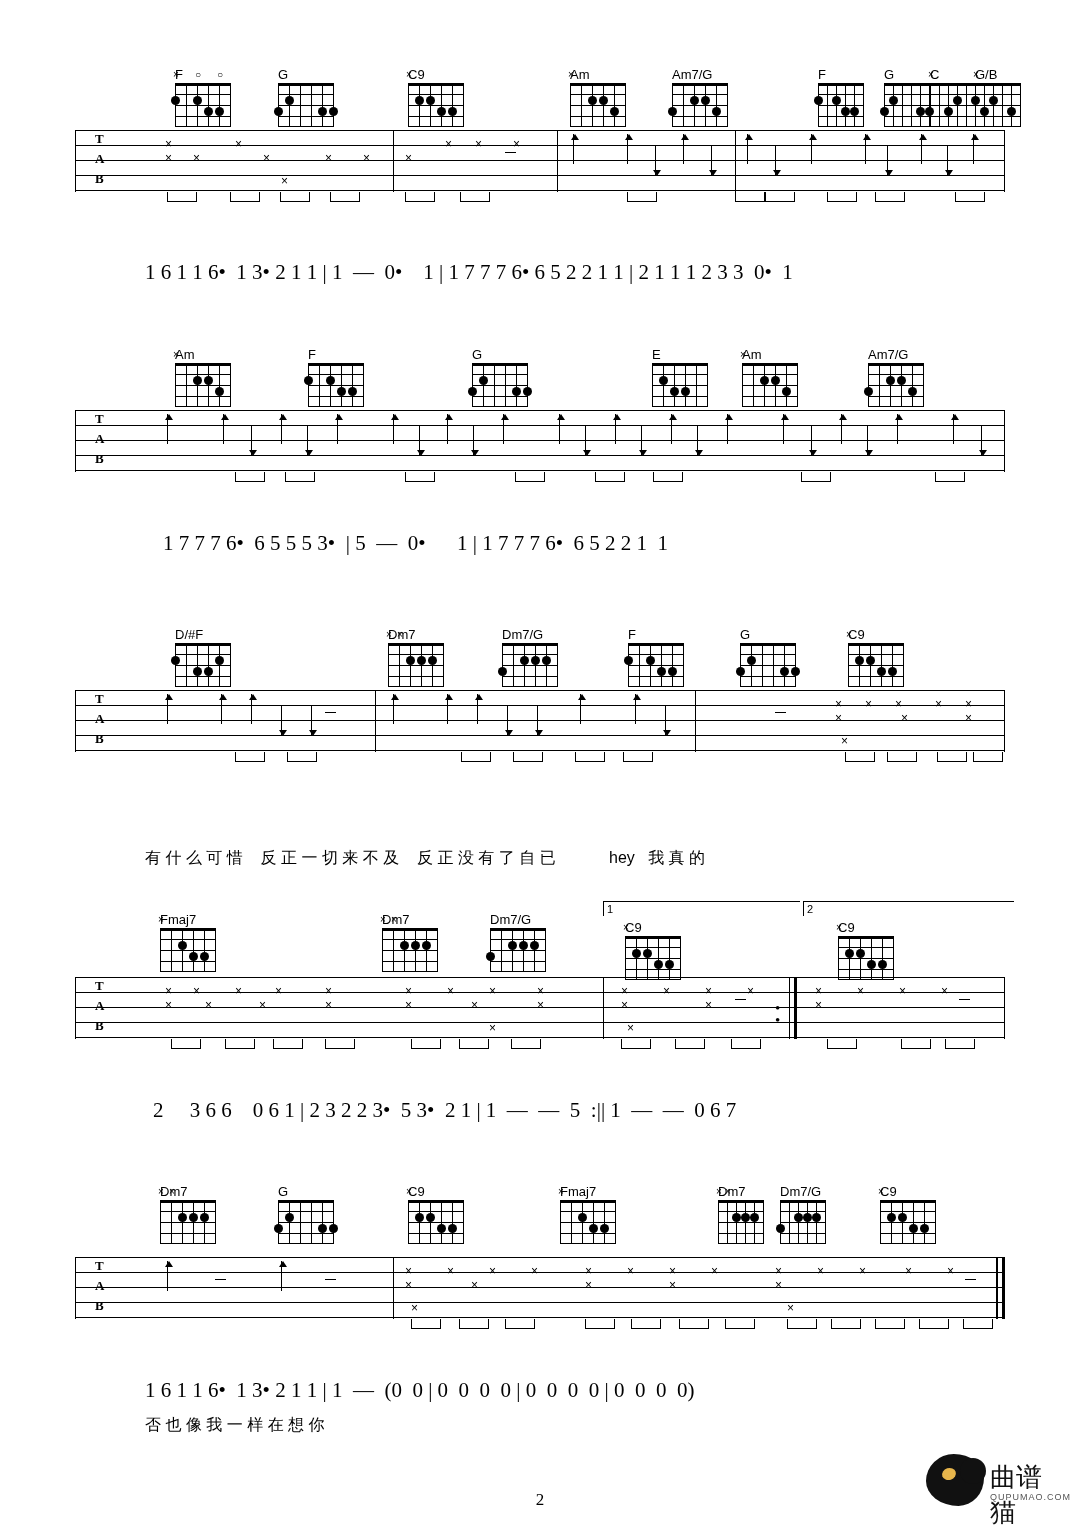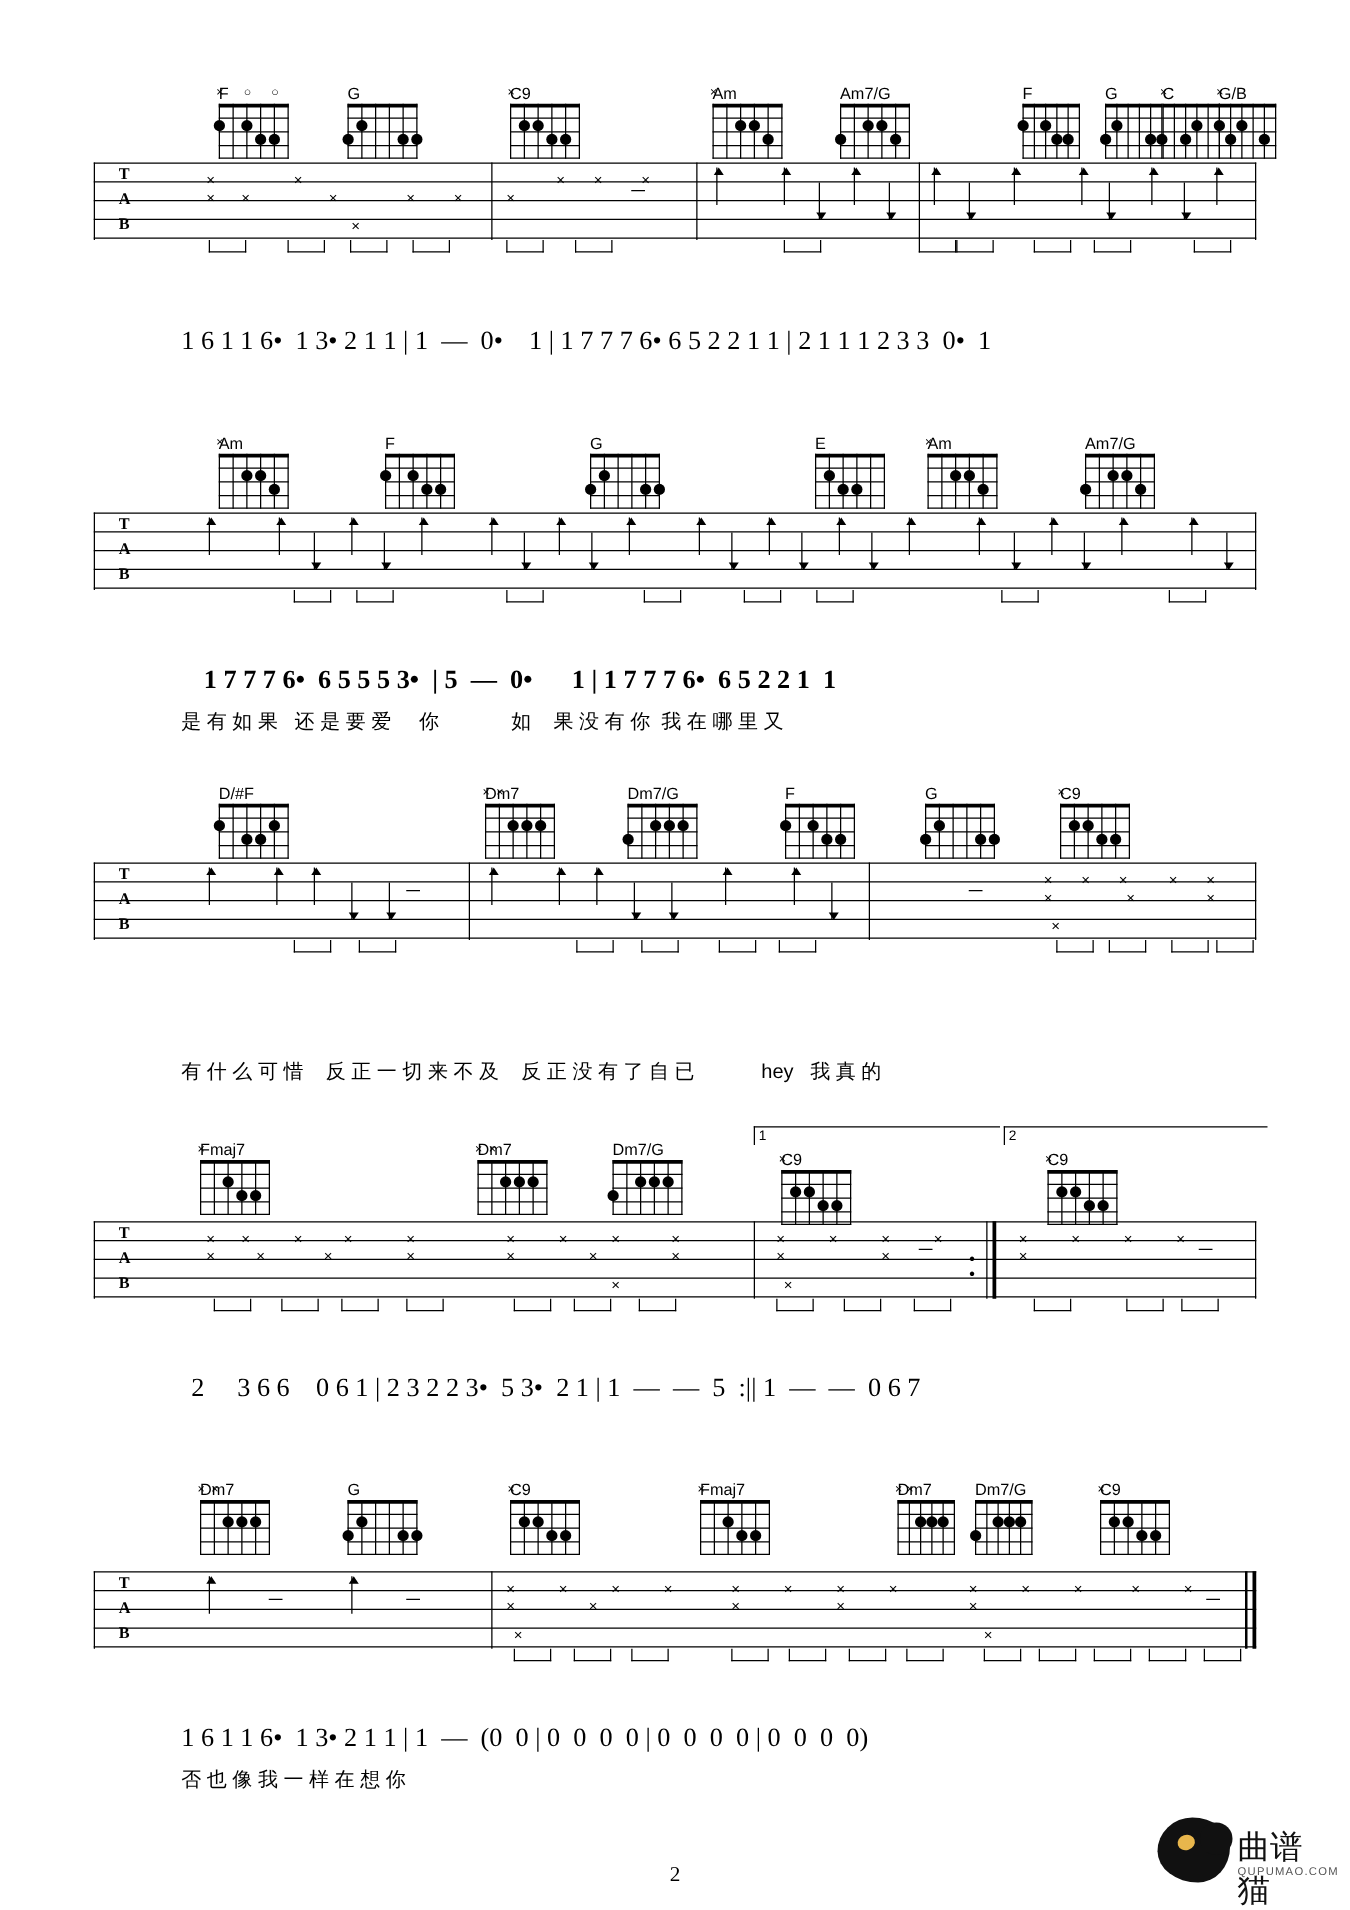--- a/index.html
+++ b/index.html
@@ -472,22 +472,21 @@
       <div class="beam" style="left:160px;top:62px;width:28px"></div>
       <div class="beam" style="left:210px;top:62px;width:28px"></div>
       <div class="beam" style="left:330px;top:62px;width:28px"></div>
       <div class="beam" style="left:440px;top:62px;width:28px"></div>
       <div class="beam" style="left:520px;top:62px;width:28px"></div>
       <div class="beam" style="left:578px;top:62px;width:28px"></div>
       <div class="beam" style="left:726px;top:62px;width:28px"></div>
       <div class="beam" style="left:860px;top:62px;width:28px"></div>
     </div>
 
-    <div class="notes" style="left:88px;top:185px;font-weight:bold;">1 7 7 7 6•  6 5 5 5 3•  | 5  —  0•      1 | 1 7 7 7 6•  6 5 2 2 1  1</div>
-    <div class="lyr" style="left:70px;top:222px;">是 有 如 果   还 是 要 爱     你             如    果 没 有 你  我 在 哪 里 又</div>
+    <div class="notes" style="left:88px;top:185px;">1 7 7 7 6•  6 5 5 5 3•  | 5  —  0•      1 | 1 7 7 7 6•  6 5 2 2 1  1</div>
   </div>
 
   <div class="sys" style="top:628px;">
     <div class="chord" style="left:100px;top:0;">
       <div class="cname">D/#F</div>
       <div class="grid">
           <div class="nut"></div>
         <div class="v" style="left:0"></div>
           <div class="v" style="left:11px"></div>
           <div class="v" style="left:22px"></div>

